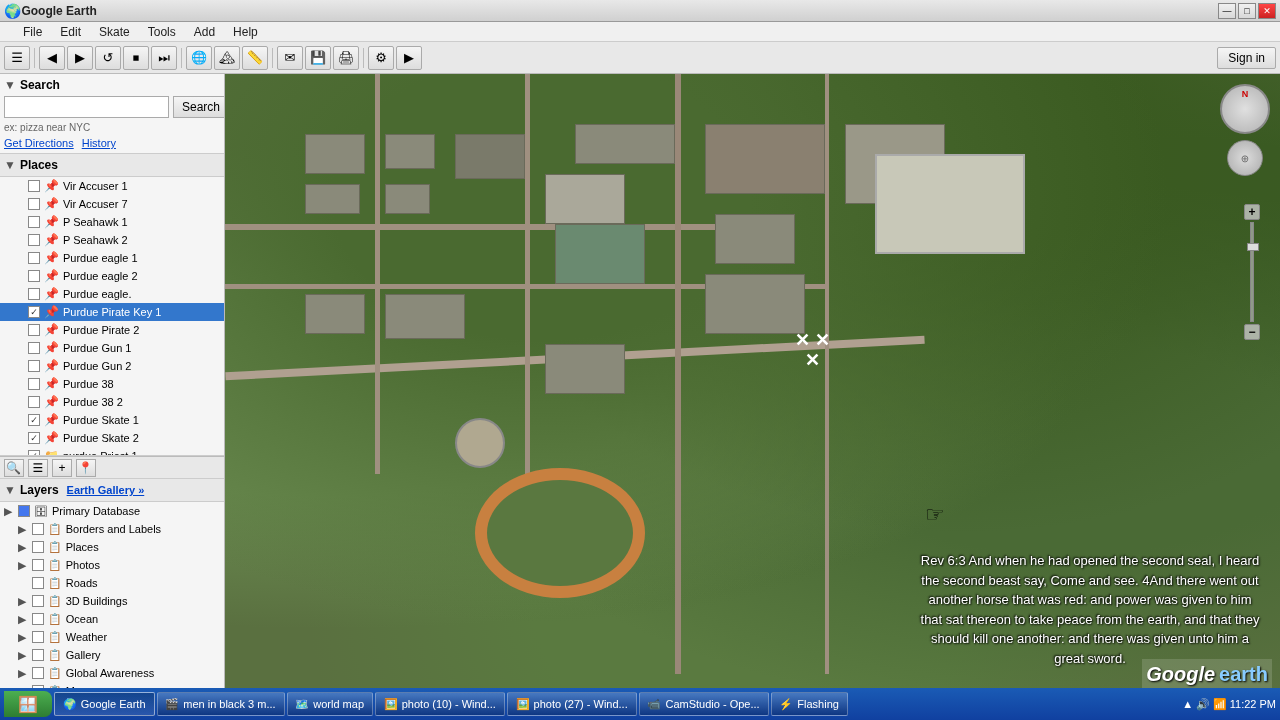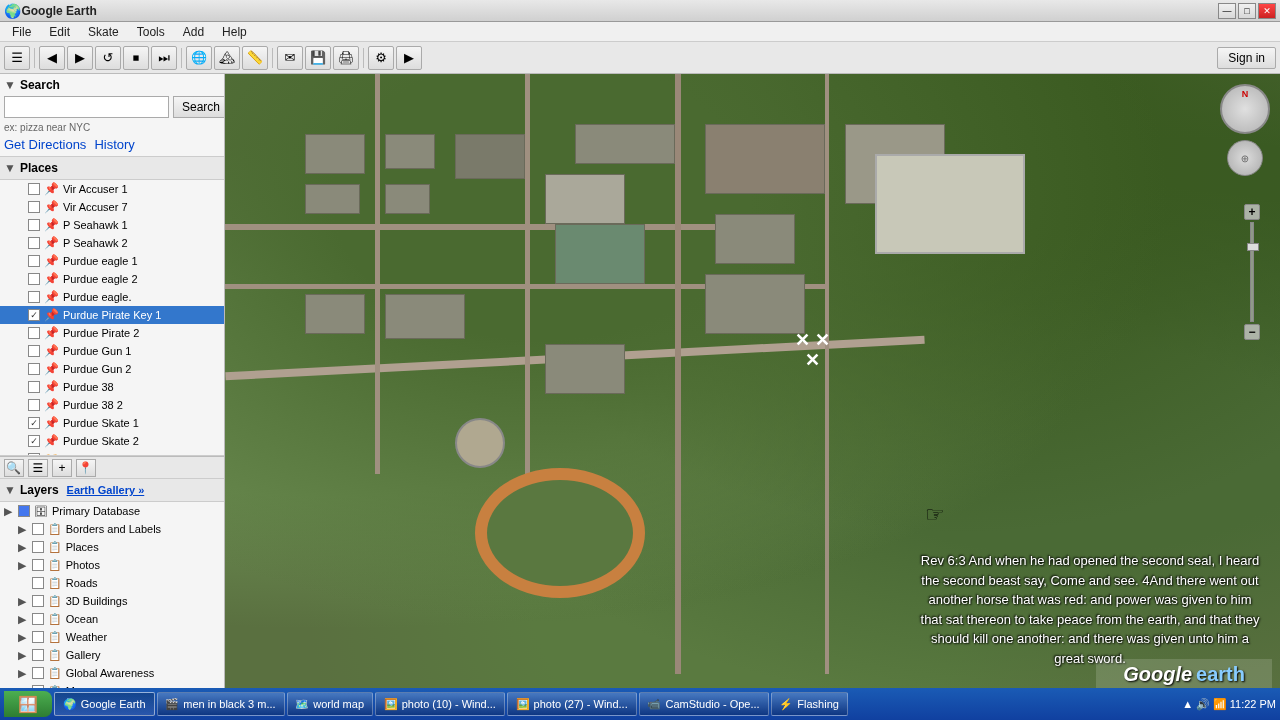--- a/index.html
+++ b/index.html
@@ -24,21 +24,21 @@
       font-size: 9px; cursor: pointer;
     }
     #titlebar .win-btn.close { background: linear-gradient(to bottom, #f44, #c22); color: white; }
 
     
     #menubar {
       height: 20px;
       background: #f0f0f0;
       display: flex;
       align-items: center;
-      padding: 0 4px;
+      padding: 0 15px;
       border-bottom: 1px solid #ccc;
       gap: 2px;
     }
     .menu-item {
       padding: 2px 8px;
       font-size: 12px;
       cursor: pointer;
       color: #222;
     }
 
@@ -124,21 +124,22 @@
       font-size: 10px;
       color: #666;
       margin-bottom: 4px;
     }
     #search-links {
       display: flex;
       gap: 8px;
     }
     .search-link {
       color: #0044cc;
-      font-size: 13px;
+      font-size: 11px;
+      text-decoration: underline;
       cursor: pointer;
       text-align: center;
     }
 
     
     #places-section {
       flex: 1;
       overflow-y: auto;
       border-bottom: 1px solid #ccc;
     }
@@ -716,21 +717,21 @@
       <div class="field-marker" style="top:275px; left:580px; font-size:18px;">✕</div>
 
       <div id="dome"></div>
 
       <div style="position:absolute; top:428px; left:700px; font-size:22px; cursor:default; pointer-events:none;">☞</div>
 
       <div id="text-overlay">
         <div style="font-size:13px; line-height:1.5;">Rev 6:3 And when he had opened the second seal, I heard the second beast say, Come and see. 4And there went out another horse that was red: and power was given to him that sat thereon to take peace from the earth, and that they should kill one another: and there was given unto him a great sword.</div>
       </div>
 
-      <div style="position:absolute; bottom:8px; right:8px; background:rgba(255,255,255,0.15); padding:4px 27px; display:flex; align-items:center; gap:4px;">
+      <div style="position:absolute; bottom:8px; right:8px; background:rgba(255,255,255,0.15); padding:4px 4px; display:flex; align-items:center; gap:4px;">
         <span style="font-size:20px; font-weight:bold; color:white; text-shadow:1px 1px 2px black; font-style:italic;">Google</span>
         <span style="font-size:20px; font-weight:bold; color:#88ccff; text-shadow:1px 1px 2px black; ">earth</span>
       </div>
 
       <div id="nav-controls">
         <div id="compass">
           <span class="n-label">N</span>
         </div>
         <div class="nav-circle" style="width:36px;height:36px;margin-top:4px;">
           <span style="font-size:10px; color:#666;">⊕</span>

